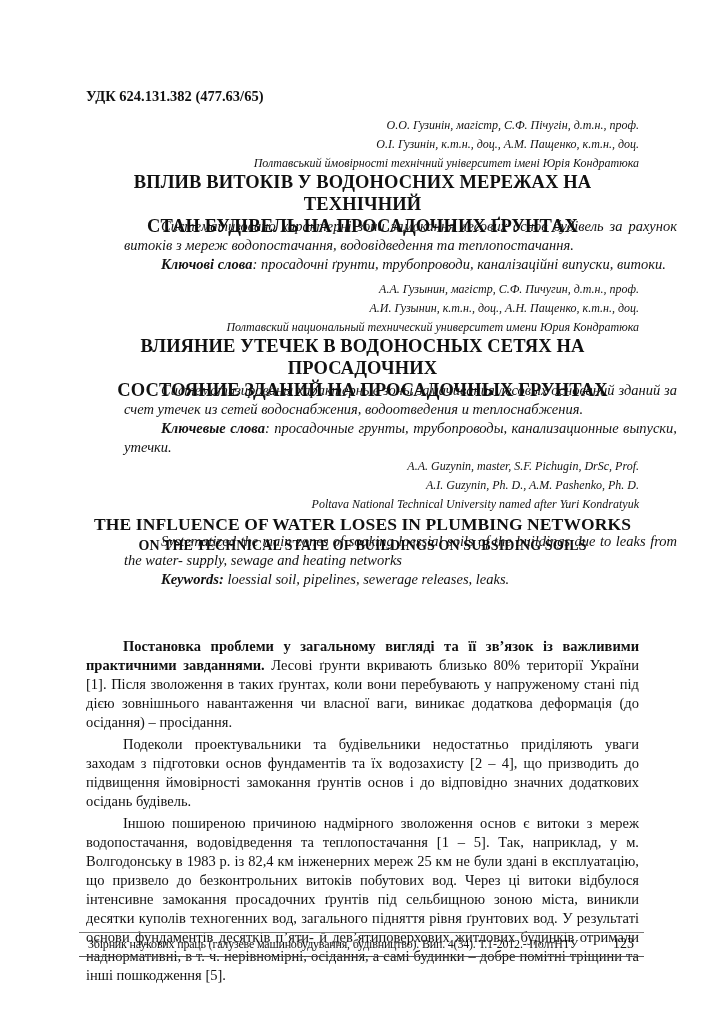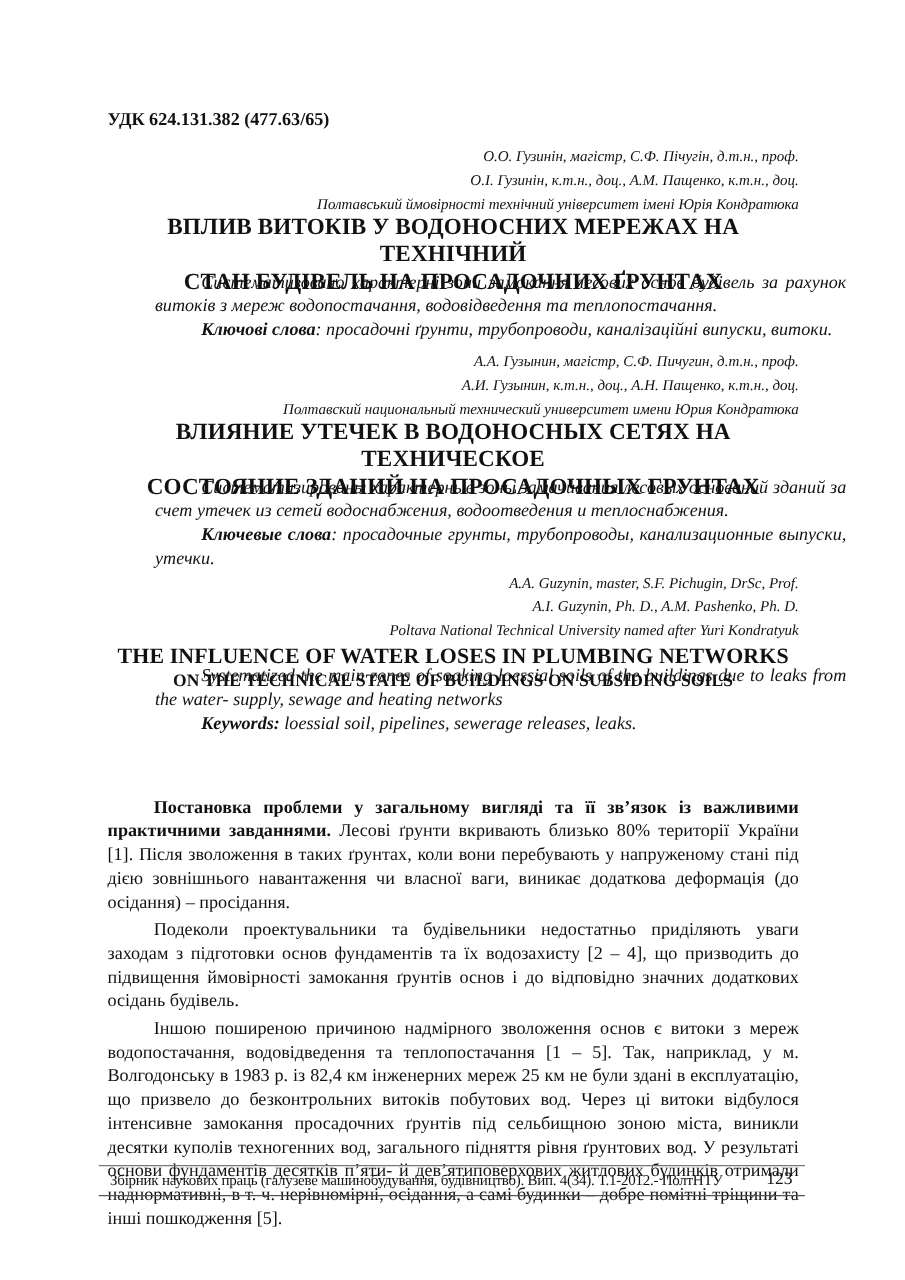--- a/index.html
+++ b/index.html
@@ -41,21 +41,21 @@
     <p class="ind">Систематизовано характерні зони замокання лесових основ будівель за рахунок витоків з мереж водопостачання, водовідведення та теплопостачання.</p>
     <p class="ind kw"><b>Ключові слова</b><span>: просадочні ґрунти, трубопроводи, каналізаційні випуски, витоки.</span></p>
   </div>
 
   <div class="block" style="top:280px;">
     <div class="right">А.А. Гузынин, магістр, С.Ф. Пичугин, д.т.н., проф.</div>
     <div class="right">А.И. Гузынин, к.т.н., доц., А.Н. Пащенко, к.т.н., доц.</div>
     <div class="right">Полтавский национальный технический университет имени Юрия Кондратюка</div>
   </div>
   <div class="block" style="top:335px;">
-    <div class="title">ВЛИЯНИЕ УТЕЧЕК В ВОДОНОСНЫХ СЕТЯХ НА ТЕХНИЧЕСКОЕ</div>
+    <div class="title">ВЛИЯНИЕ УТЕЧЕК В ВОДОНОСНЫХ СЕТЯХ НА ПРОСАДОЧНИХ</div>
     <div class="title">СОСТОЯНИЕ ЗДАНИЙ НА ПРОСАДОЧНЫХ ГРУНТАХ</div>
   </div>
   <div class="block abstract" style="top:381px;">
     <p class="ind">Систематизированы характерные зоны замачивания лесовых оснований зданий за счет утечек из сетей водоснабжения, водоотведения и теплоснабжения.</p>
     <p class="ind kw"><b>Ключевые слова</b><span>: просадочные грунты, трубопроводы, канализационные выпуски, утечки.</span></p>
   </div>
 
   <div class="block" style="top:457px;">
     <div class="right">A.A. Guzynin, master, S.F. Pichugin, DrSc, Prof.</div>
     <div class="right">A.I. Guzynin, Ph. D., A.M. Pashenko, Ph. D.</div>

